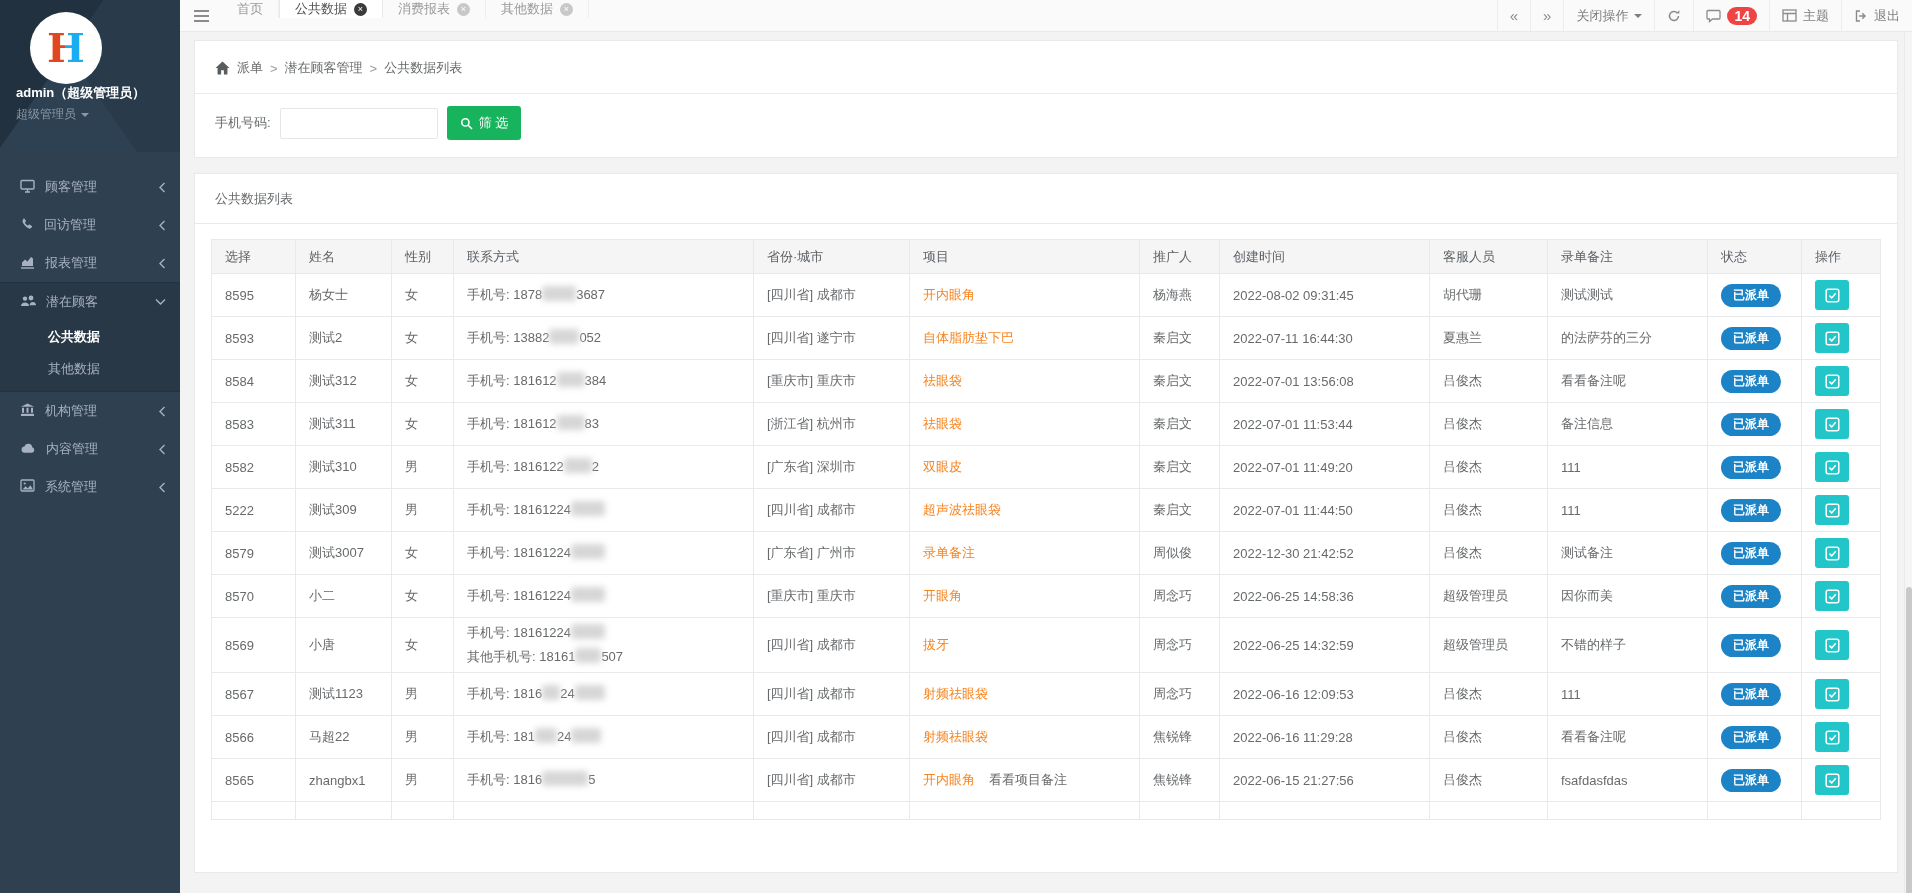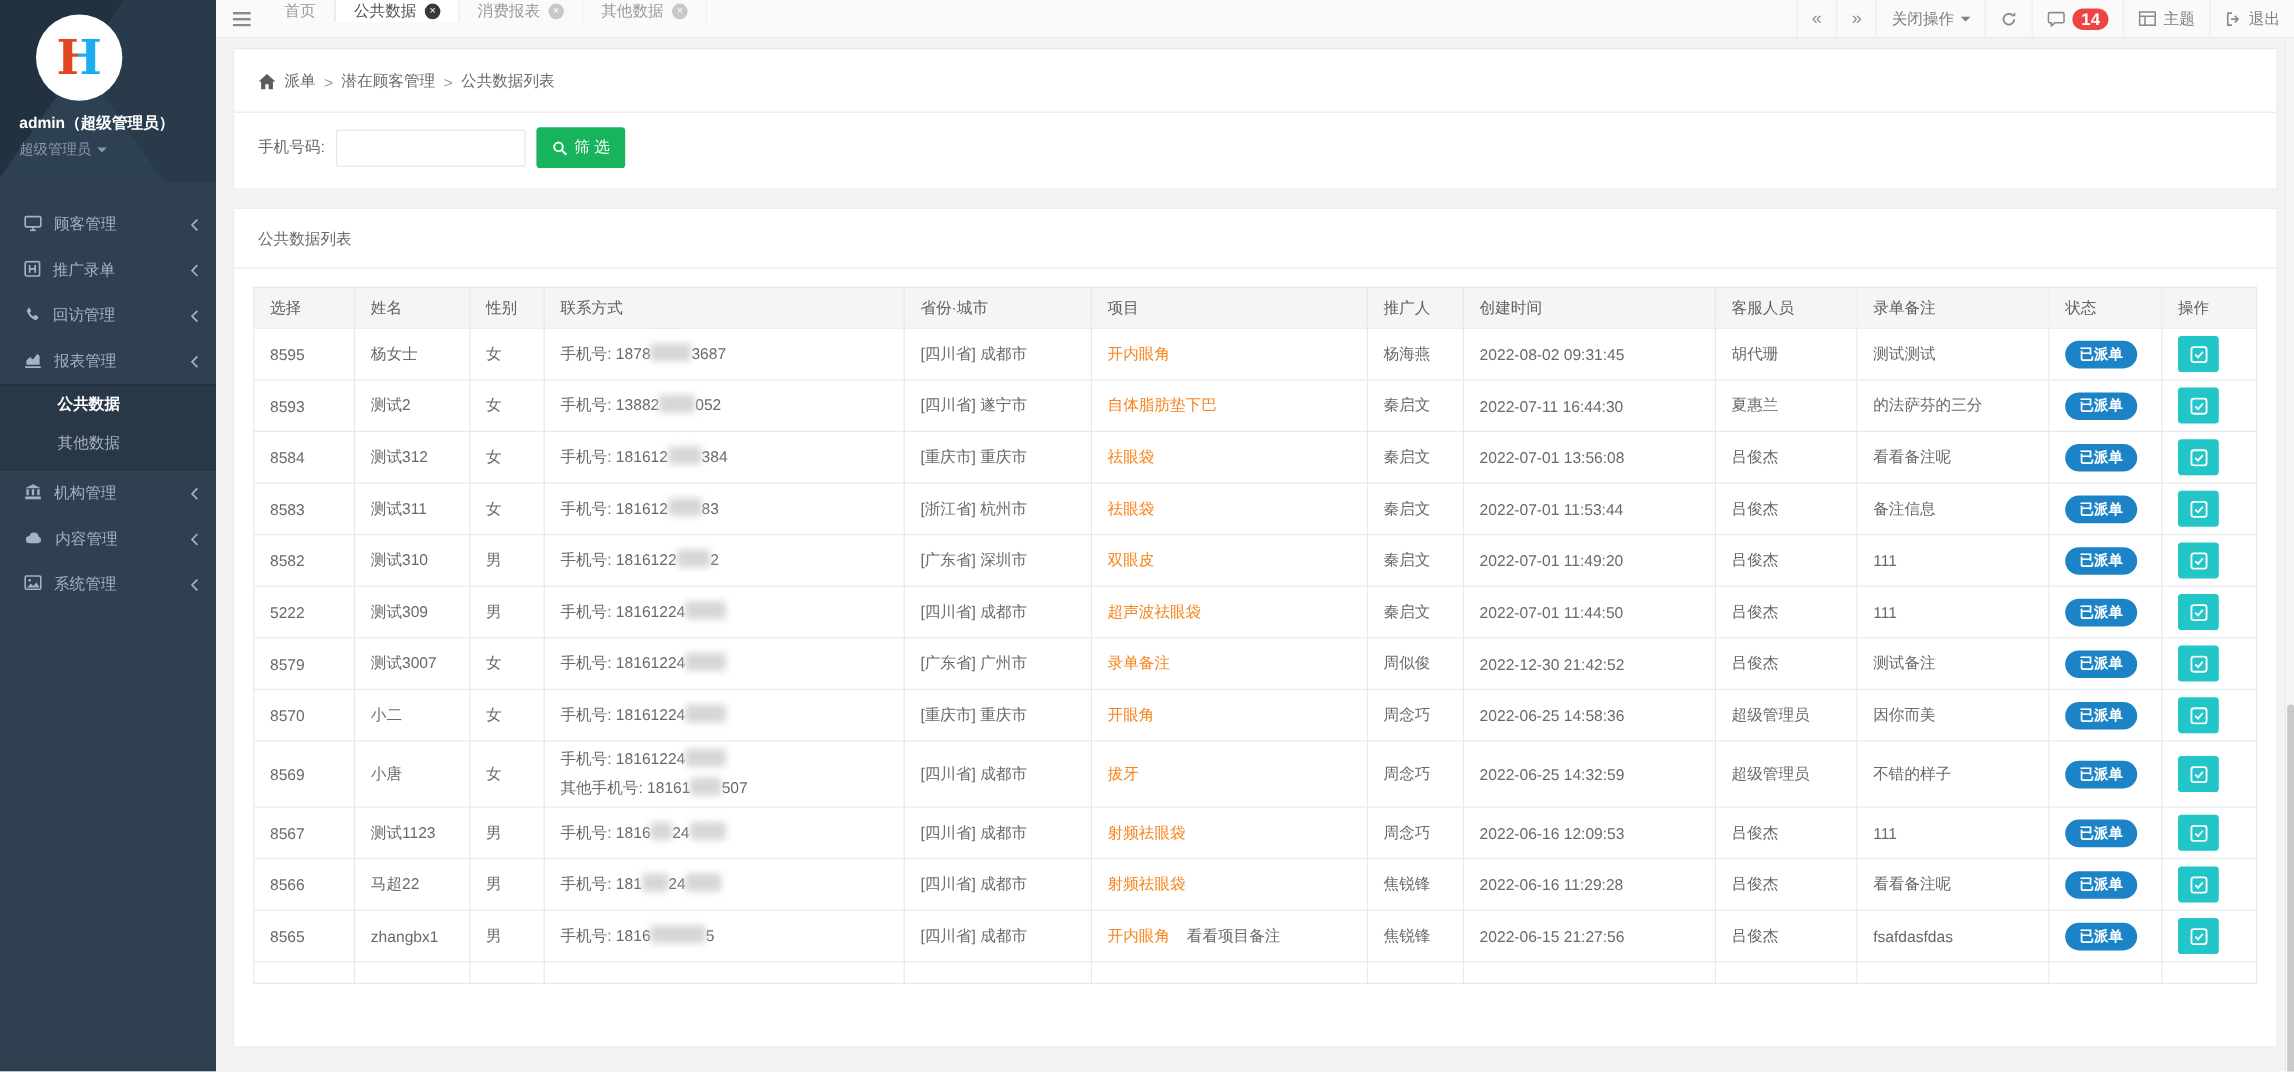--- a/index.html
+++ b/index.html
@@ -7,21 +7,21 @@
   body { font-family:"Liberation Sans","DejaVu Sans",sans-serif; background:#f3f3f4; position:relative; font-size:13px; }
 
   
   .sidebar { position:absolute; left:0; top:0; width:180px; height:893px; background:#2f4050; z-index:5; }
   .profile { height:152px; padding:12px 0 0 16px;
     background:
       linear-gradient(125deg, #223140 0%, #223140 36%, rgba(0,0,0,0) 36.3%),
       linear-gradient(-125deg, #293b4b 0%, #293b4b 52%, rgba(0,0,0,0) 52.3%),
       #2d4152; }
   .avatar { width:72px; height:72px; border-radius:50%; background:#fff; display:flex; align-items:center; justify-content:center; margin-left:14px; }
-  .p-name { color:#ffffff; font-weight:bold; font-size:13px; margin-top:10px; white-space:nowrap; }
+  .p-name { color:#ffffff; font-weight:bold; font-size:13px; white-space:nowrap; }
   .p-role { color:#8b99a7; font-size:12px; margin-top:4px; display:flex; align-items:center; gap:5px; }
   .caret { width:0; height:0; border-left:4px solid transparent; border-right:4px solid transparent; border-top:4px solid #8b99a7; display:inline-block; }
   .nav { padding-top:16px; }
   .m-item { height:38px; display:flex; align-items:center; gap:10px; padding:0 14px 0 20px; color:#a7b1c2; font-size:13px; cursor:pointer; }
   .m-item svg { flex:0 0 auto; }
   .m-chev { margin-left:auto; display:flex; }
   .m-section { background:#293846; border-top:1px solid #223240; border-bottom:1px solid #223240; padding-bottom:6px; }
   .m-sub { height:32px; line-height:32px; padding-left:48px; color:#a7b1c2; font-size:13px; cursor:pointer; }
   .m-sub.active { color:#ffffff; font-weight:bold; }
 
@@ -97,32 +97,20 @@
           </svg></span>
         <span>顾客管理</span>
         <span class="m-chev">
           <svg width="8" height="11" viewBox="0 0 8 11">
             <path d="M6.5 1L2 5.5 6.5 10" fill="none" stroke="#a7b1c2" stroke-width="1.4"></path>
           </svg>
         </span>
       </div>
       <div class="m-item">
         <span><svg width="14" height="14" viewBox="0 0 14 14">
-            <rect x="1" y="1" width="12" height="12" rx="1.5" fill="none" stroke="#a7b1c2" stroke-width="1.4"></rect>
-            <path d="M4.7 3.8v6.4M9.3 3.8v6.4M4.7 7h4.6" stroke="#a7b1c2" stroke-width="1.4"></path>
-          </svg></span>
-        <span>推广录单</span>
-        <span class="m-chev">
-          <svg width="8" height="11" viewBox="0 0 8 11">
-            <path d="M6.5 1L2 5.5 6.5 10" fill="none" stroke="#a7b1c2" stroke-width="1.4"></path>
-          </svg>
-        </span>
-      </div>
-      <div class="m-item">
-        <span><svg width="14" height="14" viewBox="0 0 14 14">
             <path d="M3.4 1.6c.3-.3.9-.3 1.1.1l1.4 2.1c.2.3.1.8-.2 1l-.9.8c.6 1.3 1.8 2.6 3.1 3.1l.8-.9c.2-.3.7-.4 1-.2l2.1 1.4c.4.3.4.8.1 1.1l-1.1 1.1c-.4.4-1.1.6-1.6.4C6.1 10.3 3.7 7.9 2.5 4.8c-.2-.6-.1-1.2.4-1.6z" fill="#a7b1c2"></path>
           </svg></span>
         <span>回访管理</span>
         <span class="m-chev">
           <svg width="8" height="11" viewBox="0 0 8 11">
             <path d="M6.5 1L2 5.5 6.5 10" fill="none" stroke="#a7b1c2" stroke-width="1.4"></path>
           </svg>
         </span>
       </div>
       <div class="m-item">
@@ -131,20 +119,34 @@
             <path d="M2 11V7.5l3-3 2.5 2L11 2l2 1.5V11z" fill="#a7b1c2"></path>
           </svg></span>
         <span>报表管理</span>
         <span class="m-chev">
           <svg width="8" height="11" viewBox="0 0 8 11">
             <path d="M6.5 1L2 5.5 6.5 10" fill="none" stroke="#a7b1c2" stroke-width="1.4"></path>
           </svg>
         </span>
       </div>
       <div class="m-section">
+        <div class="m-item">
+          <span><svg width="16" height="14" viewBox="0 0 16 14">
+              <circle cx="5" cy="4.6" r="2.2" fill="#a7b1c2"></circle>
+              <circle cx="11" cy="4" r="2.4" fill="#a7b1c2"></circle>
+              <path d="M1 12c0-2.2 1.8-3.6 4-3.6S9 9.8 9 12z" fill="#a7b1c2"></path>
+              <path d="M9.6 11c.3-1.9 1.7-3 3.4-2.9 1.8 0 3 1.4 3 3.2h-6.4z" fill="#a7b1c2"></path>
+            </svg></span>
+          <span>潜在顾客</span>
+          <span class="m-chev">
+            <svg width="11" height="8" viewBox="0 0 11 8">
+              <path d="M1 1.5l4.5 4.5L10 1.5" fill="none" stroke="#a7b1c2" stroke-width="1.4"></path>
+            </svg>
+          </span>
+        </div>
         <div class="m-sub active">公共数据</div>
         <div class="m-sub">其他数据</div>
       </div>
       <div class="m-item">
         <span><svg width="15" height="14" viewBox="0 0 15 14">
             <path d="M7.5 0.5L1 3.8h13z" fill="#a7b1c2"></path>
             <path d="M2 4.8h2v5H2zm4.5 0h2v5h-2zm4.5 0h2v5h-2z" fill="#a7b1c2"></path>
             <path d="M1 10.8h13V13H1z" fill="#a7b1c2"></path>
           </svg></span>
         <span>机构管理</span>

